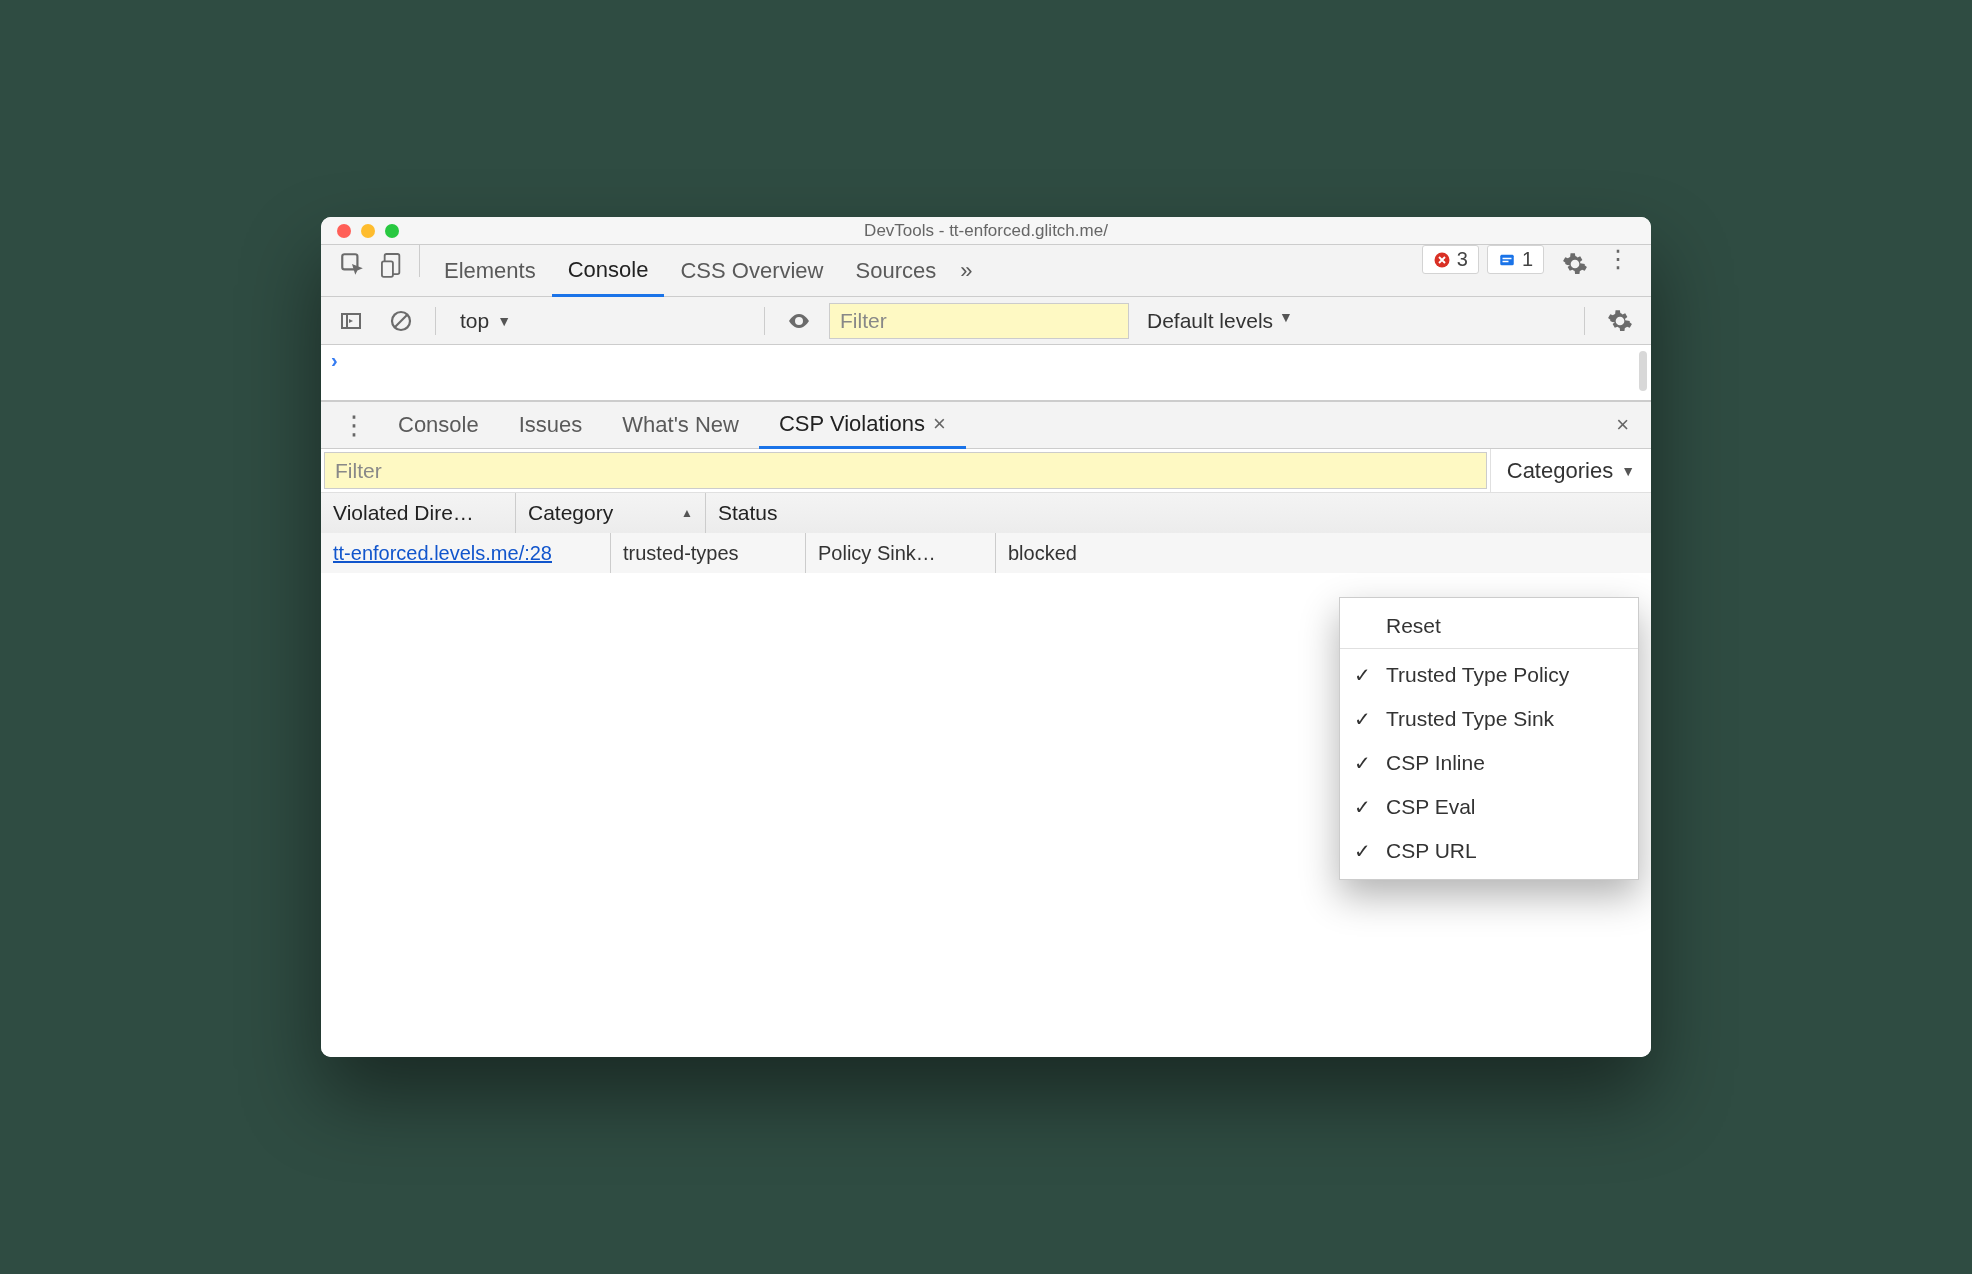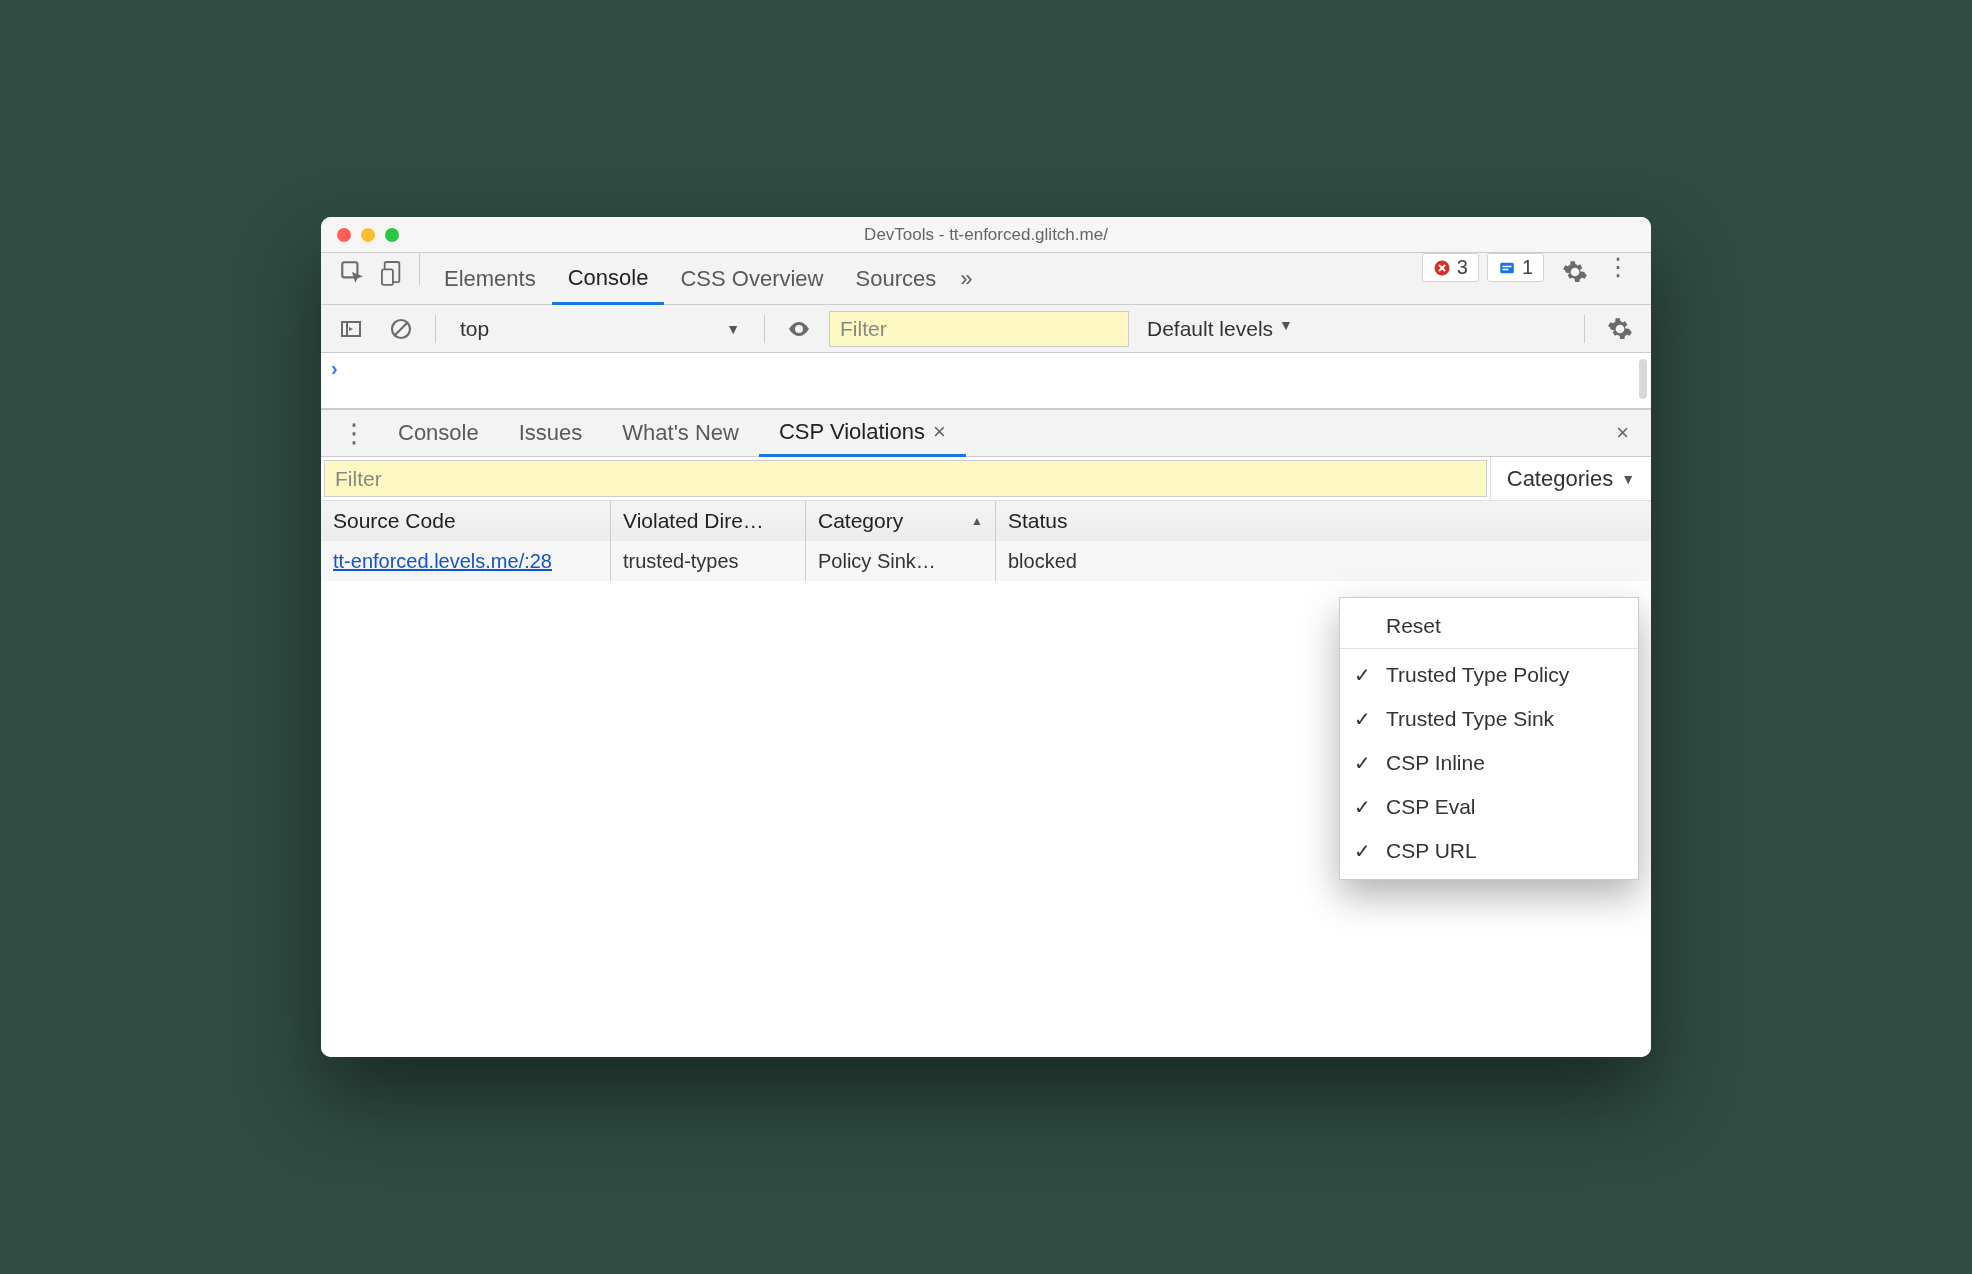--- a/index.html
+++ b/index.html
@@ -19,21 +19,21 @@
   font-family:-apple-system,BlinkMacSystemFont,"Segoe UI",Helvetica,Arial,sans-serif;
   font-size:20px;color:var(--text);
   display:flex;align-items:center;justify-content:center;height:100vh;
 }
 .window{
   width:1330px;height:840px;background:#fff;border-radius:10px;
   box-shadow:0 40px 80px rgba(0,0,0,.45);
   display:flex;flex-direction:column;overflow:hidden;position:relative;
 }
 
-.titlebar{height:36px;background:#f6f6f6;border-bottom:1px solid var(--border);
+.titlebar{height:28px;background:#f6f6f6;border-bottom:1px solid var(--border);
   display:flex;align-items:center;position:relative}
 .dots{display:flex;gap:10px;padding-left:16px}
 .dot{width:14px;height:14px;border-radius:50%}
 .r{background:#ff5f57}.y{background:#febc2e}.g{background:#28c840}
 .title{position:absolute;left:0;right:0;text-align:center;font-size:17px;color:#666;pointer-events:none}
 
 
 .main-tabs{height:52px;border-bottom:1px solid var(--border);
   display:flex;align-items:flex-start;padding:0 10px;background:var(--hdr)}
 .select-icon svg{width:26px;height:26px}
@@ -45,21 +45,21 @@
 .spacer{flex:1}
 .chip{display:flex;align-items:center;gap:6px;border:1px solid #d3d3d3;border-radius:3px;
   background:#fff;padding:2px 10px;margin-left:8px;font-size:20px;color:#444;cursor:pointer}
 .chip svg{width:18px;height:18px}
 
 
 .console-bar{height:48px;border-bottom:1px solid var(--border);
   background:var(--hdr);display:flex;align-items:center;padding:0 10px;gap:10px}
 .play-icon svg,.clear-icon svg,.eye-icon svg{width:24px;height:24px}
 .vr2{width:1px;height:28px;background:var(--border);margin:0 4px}
-.ctx{display:flex;align-items:center;gap:8px;padding:4px 10px;font-size:21px;cursor:pointer;width:300px;justify-content:space-between}
+.ctx{display:flex;align-items:center;gap:8px;padding:4px 10px;font-size:21px;cursor:pointer;width:300px;}
 .arrow-down{font-size:14px;color:#555}
 .filter-box{border:1px solid var(--border);background:#fef9c3;height:36px;width:300px;
   padding:0 10px;font-size:21px;color:#888;display:flex;align-items:center}
 .lvl{display:flex;align-items:flex-start;gap:6px;padding:4px 8px;font-size:21px;cursor:pointer}
 
 
 .console-body{height:56px;background:#fff;position:relative;border-bottom:1px solid var(--border)}
 .console-body .prompt{position:absolute;left:10px;top:4px;color:#367cf1;font-size:20px;font-weight:700}
 .scroll-thumb{position:absolute;right:4px;top:6px;width:8px;height:40px;background:#d8d8d8;border-radius:4px}
 
@@ -212,21 +212,20 @@
   <div class="filter-row">
     <div class="filter-box">Filter</div>
     <div class="cat-btn">
       <span>Categories</span>
       <span class="arrow-down">▼</span>
     </div>
   </div>
 
   <div class="table">
     <div class="thead">
-      <div class="th col1">Source Code</div>
       <div class="th col2">Violated Dire…</div>
       <div class="th col3 sortable">Category</div>
       <div class="th col4">Status</div>
     </div>
     <div class="tbody">
       <div class="row">
         <div class="td col1">
             <a class="link">tt-enforced.levels.me/:28</a>
           </div>
         <div class="td col2">trusted-types</div>

